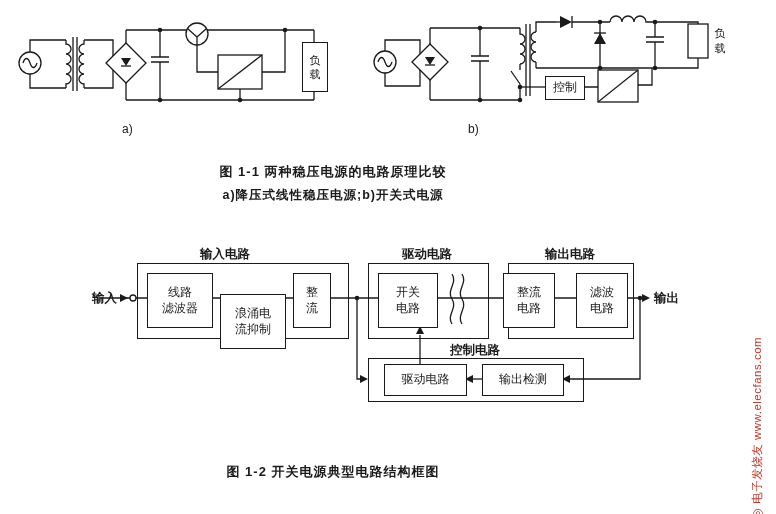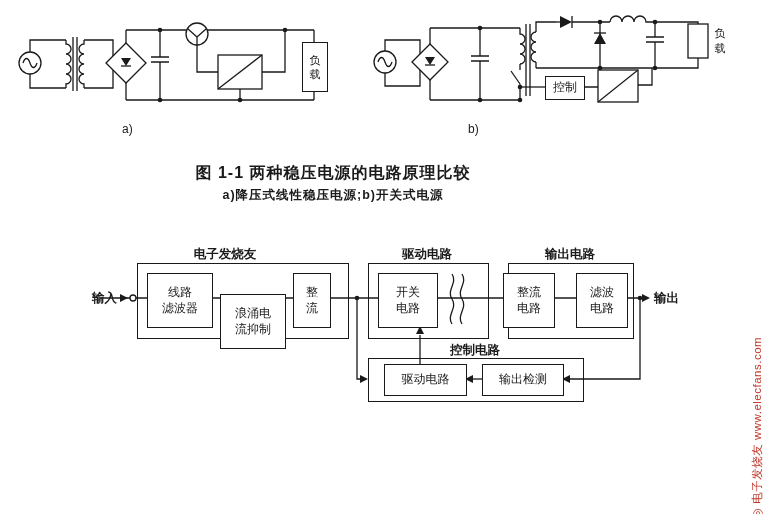--- a/index.html
+++ b/index.html
@@ -33,21 +33,21 @@
     position:absolute;
     font-weight:bold;font-size:12.5px;
     text-align:center;
   }
   .iolabel{
     position:absolute;
     font-weight:bold;font-size:12.5px;
   }
   .caption{
     position:absolute;
-    font-weight:bold;font-size:16px;
+    font-weight:bold;font-size:13px;
     letter-spacing:1px;
     text-align:center;
   }
   .figlabel{
     position:absolute;
     font-size:12px;
   }
   .schlabel{
     position:absolute;
     font-size:11px;line-height:1.35;
@@ -163,21 +163,21 @@
 载</div>
   <div class="schlabel" style="left:712px;top:26px;width:16px;">负
 载</div>
   <div class="box" style="left:545px;top:76px;width:38px;height:22px;font-size:12px;">控制</div>
   <div class="figlabel" style="left:122px;top:122px;">a)</div>
   <div class="figlabel" style="left:468px;top:122px;">b)</div>
 
   <div class="caption" style="left:158px;top:163px;width:350px;">图 1-1  两种稳压电源的电路原理比较</div>
   <div class="caption" style="left:158px;top:187px;width:350px;font-size:12.5px;">a)降压式线性稳压电源;b)开关式电源</div>
 
-  <div class="seclabel" style="left:180px;top:246px;width:90px;">电子发烧友</div>
+  <div class="seclabel" style="left:180px;top:246px;width:90px;">输入电路</div>
   <div class="seclabel" style="left:382px;top:246px;width:90px;">驱动电路</div>
   <div class="seclabel" style="left:525px;top:246px;width:90px;">输出电路</div>
   <div class="seclabel" style="left:430px;top:342px;width:90px;">控制电路</div>
 
   <div class="iolabel" style="left:92px;top:290px;">输入</div>
   <div class="iolabel" style="left:654px;top:290px;">输出</div>
 
   <div class="outer" style="left:137px;top:263px;width:210px;height:74px;"></div>
   <div class="outer" style="left:368px;top:263px;width:119px;height:74px;"></div>
   <div class="outer" style="left:508px;top:263px;width:124px;height:74px;"></div>
@@ -191,16 +191,17 @@
 流</div>
   <div class="box" style="left:378px;top:273px;width:58px;height:53px;">开关
 电路</div>
   <div class="box" style="left:503px;top:273px;width:50px;height:53px;">整流
 电路</div>
   <div class="box" style="left:576px;top:273px;width:50px;height:53px;">滤波
 电路</div>
   <div class="box" style="left:384px;top:364px;width:81px;height:30px;">驱动电路</div>
   <div class="box" style="left:482px;top:364px;width:80px;height:30px;">输出检测</div>
 
+  <div class="caption" style="left:158px;top:463px;width:350px;">图 1-2  开关电源典型电路结构框图</div>
 
   <div id="watermark" style="color: rgb(192, 57, 43);">◎ 电子发烧友 www.elecfans.com</div>
 
 </div>
 
 </body></html>

